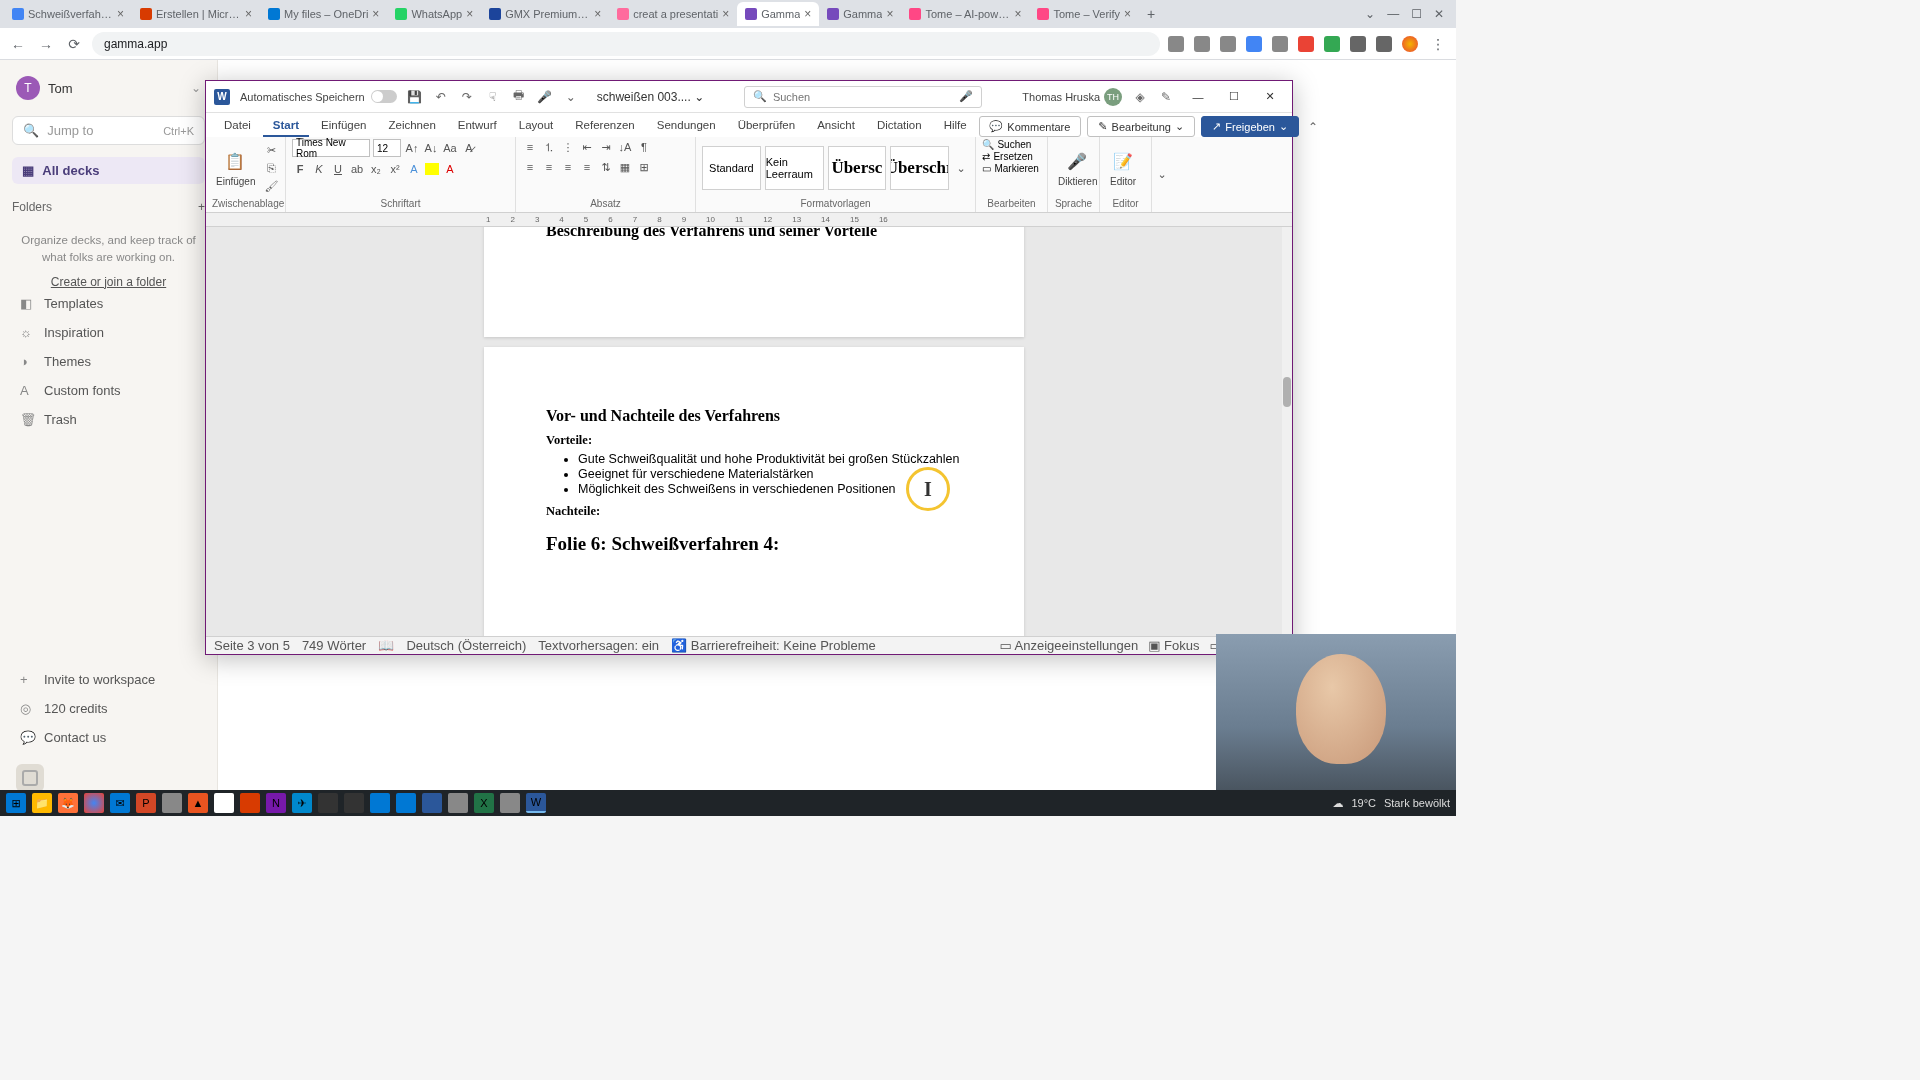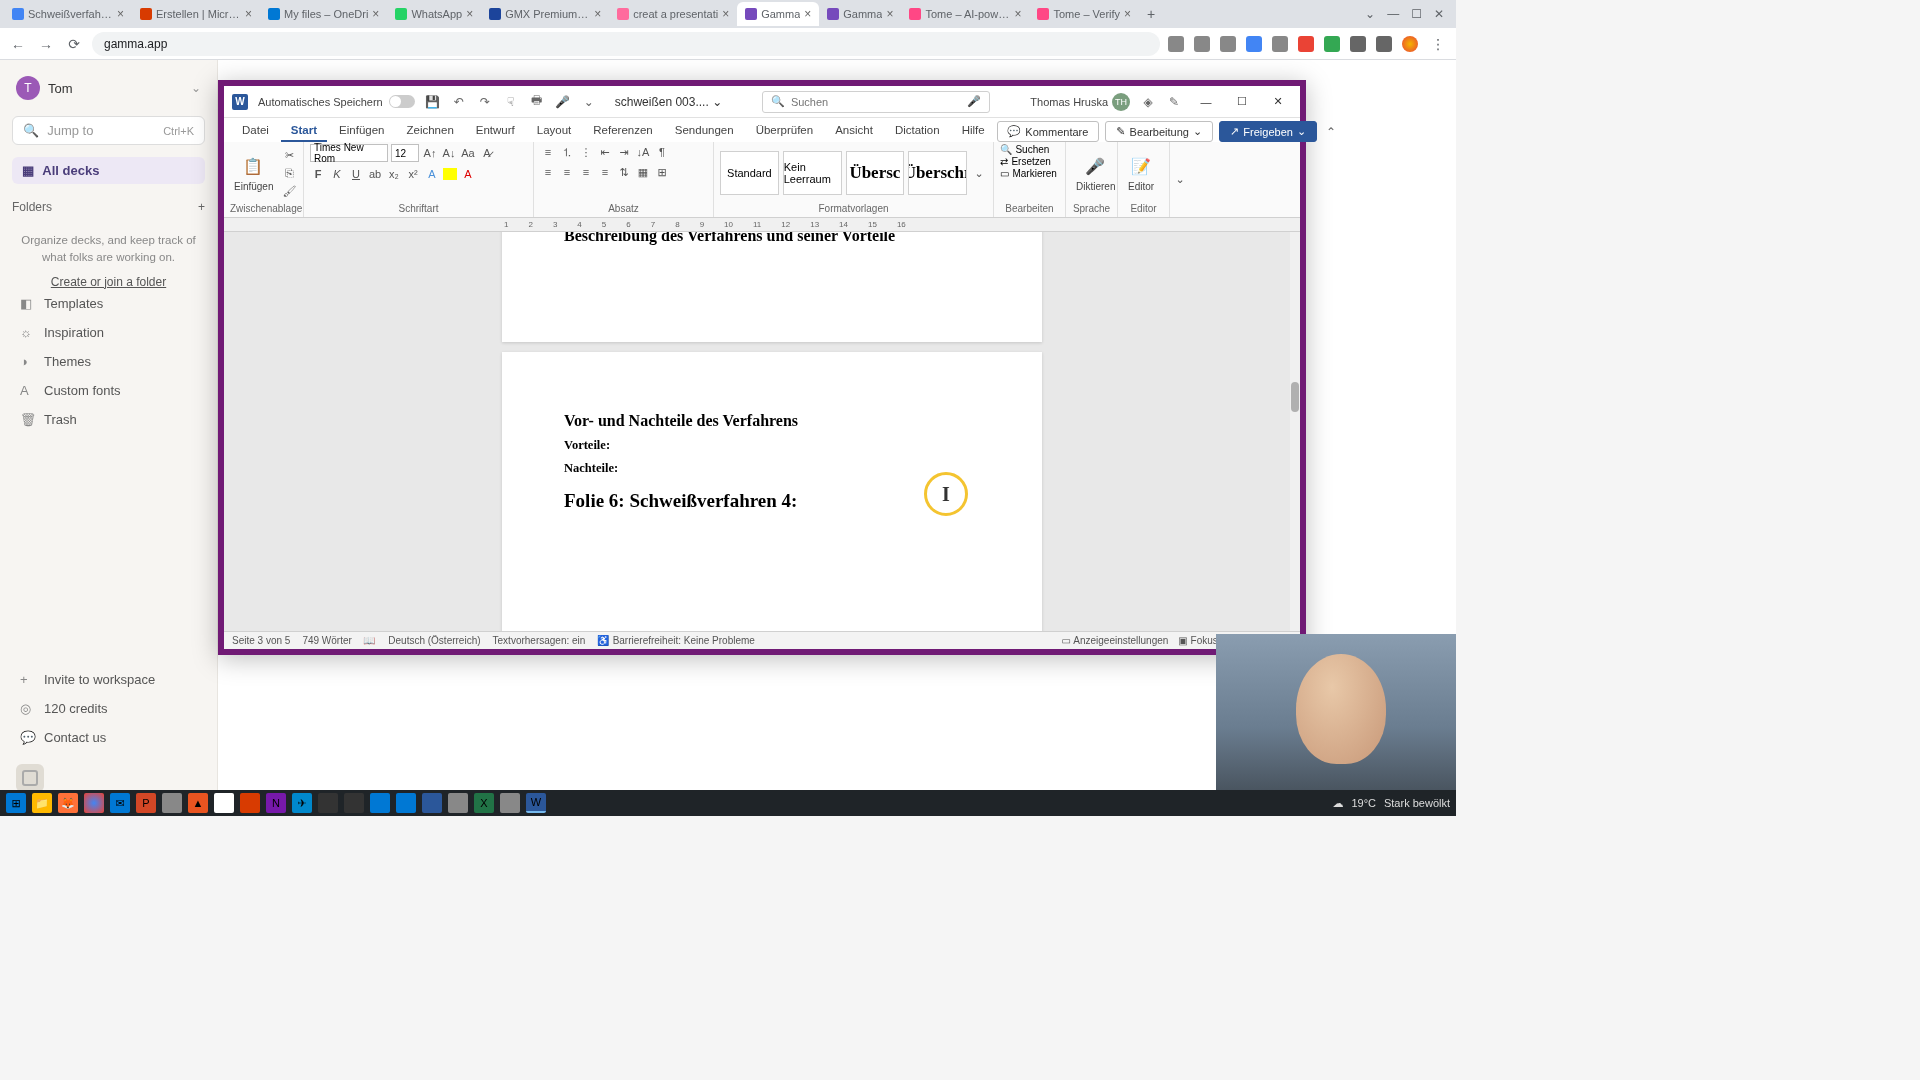--- a/index.html
+++ b/index.html
@@ -38,21 +38,21 @@
 .nav-item { display: flex; align-items: center; gap: 10px; padding: 7px 8px; font-size: 13px; color: #555; border-radius: 4px; }
 .nav-item .nic { width: 14px; color: #888; font-size: 13px; }
 .sidebar-bottom { margin-top: auto; }
 .gamma-logo { width: 28px; height: 28px; background: #e0dcd4; border-radius: 6px; margin: 12px 4px; position: relative; }
 .gamma-logo::before { content: ""; position: absolute; inset: 6px; border: 2px solid #aaa; border-radius: 3px; }
 
 
 .gamma-main { position: absolute; left: 218px; right: 0; top: 60px; bottom: 0; background: #fff; }
 
 
-.word-window { position: absolute; left: 218px; top: 80px; width: 1088px; height: 575px; background: #fff; border: 6px solid #701a75; box-shadow: 0 4px 24px rgba(0,0,0,0.25); display: flex; flex-direction: column; }
+.word-window { position: absolute; left: 205px; top: 80px; width: 1088px; height: 575px; background: #fff; border: 1px solid #701a75; box-shadow: 0 4px 24px rgba(0,0,0,0.25); display: flex; flex-direction: column; }
 .word-titlebar { height: 32px; display: flex; align-items: center; padding: 0 8px; gap: 10px; border-bottom: 1px solid #e1e1e1; }
 .word-icon { width: 16px; height: 16px; background: #2b579a; border-radius: 2px; position: relative; }
 .word-icon::after { content: "W"; position: absolute; inset: 0; color: #fff; font-size: 10px; font-weight: bold; display: flex; align-items: center; justify-content: center; }
 .autosave { font-size: 11px; color: #444; display: flex; align-items: center; gap: 6px; }
 .toggle { width: 26px; height: 13px; background: #ccc; border-radius: 7px; position: relative; }
 .toggle::after { content: ""; width: 11px; height: 11px; background: #fff; border-radius: 50%; position: absolute; top: 1px; left: 1px; }
 .qat-ic { width: 16px; height: 16px; color: #666; font-size: 12px; display: flex; align-items: center; justify-content: center; }
 .doc-name { font-size: 12px; color: #333; margin-left: 8px; }
 .word-search { flex: 1; max-width: 280px; height: 22px; border: 1px solid #d0d0d0; border-radius: 3px; margin: 0 30px; display: flex; align-items: center; padding: 0 8px; gap: 6px; }
 .word-search input { border: none; outline: none; font-size: 11px; flex: 1; }
@@ -93,21 +93,21 @@
 .doc-h2 { font-family: "Times New Roman", serif; font-size: 16px; font-weight: bold; margin-bottom: 6px; }
 .doc-p { font-family: "Times New Roman", serif; font-size: 12.5px; line-height: 1.35; margin-bottom: 8px; }
 .doc-b { font-family: "Times New Roman", serif; font-size: 12.5px; font-weight: bold; margin: 8px 0 4px; }
 .doc-ul { font-family: "Times New Roman", serif; font-size: 12.5px; padding-left: 32px; margin-bottom: 6px; }
 .doc-ul li { margin-bottom: 1px; }
 .doc-h1 { font-family: "Times New Roman", serif; font-size: 19px; font-weight: bold; margin-top: 14px; }
 
 .cursor-highlight { position: absolute; left: 700px; top: 240px; width: 44px; height: 44px; border: 3px solid #f4c430; border-radius: 50%; display: flex; align-items: center; justify-content: center; }
 .cursor-highlight .ibeam { font-family: "Times New Roman"; font-size: 20px; font-weight: bold; color: #333; }
 
-.status-bar { height: 18px; background: #f3f3f3; border-top: 1px solid #d0d0d0; display: flex; align-items: center; padding: 0 8px; font-size: 10px; color: #555; gap: 12px; }
+.status-bar { height: 18px; background: #f3f3f3; border-top: 1px solid #d0d0d0; display: flex; align-items: center; padding: 0 8px; font-size: 13px; color: #555; gap: 12px; }
 .status-right { margin-left: auto; display: flex; gap: 10px; align-items: center; }
 
 
 .webcam { position: absolute; right: 0; bottom: 26px; width: 240px; height: 156px; background: linear-gradient(180deg, #8a9db0 0%, #6a7d90 60%, #4a5560 100%); }
 .head { position: absolute; right: 70px; top: 20px; width: 90px; height: 110px; background: radial-gradient(ellipse at 40% 30%, #e8c8a8, #c89878); border-radius: 50% 50% 45% 45%; }
 
 
 .taskbar { position: absolute; left: 0; right: 0; bottom: 0; height: 26px; background: #1f2428; display: flex; align-items: center; padding: 0 6px; gap: 6px; }
 .tb-ic { width: 20px; height: 20px; border-radius: 2px; display: flex; align-items: center; justify-content: center; font-size: 11px; }
 .tb-right { margin-left: auto; display: flex; align-items: center; gap: 8px; color: #ddd; font-size: 11px; }
@@ -457,20 +457,25 @@
       <span>16</span>
   </div>
 
   <div class="doc-area">
     <div class="page page1">
       <div class="doc-h2">Beschreibung des Verfahrens und seiner Vorteile</div>
     </div>
     <div class="page page2">
       <div class="doc-h2">Vor- und Nachteile des Verfahrens</div>
       <div class="doc-b">Vorteile:</div>
+      <ul class="doc-ul">
+        <li>Gute Schweißqualität und hohe Produktivität bei großen Stückzahlen</li>
+        <li>Geeignet für verschiedene Materialstärken</li>
+        <li>Möglichkeit des Schweißens in verschiedenen Positionen</li>
+      </ul>
       <div class="doc-b">Nachteile:</div>
       <div class="doc-h1">Folie 6: Schweißverfahren 4:</div>
     </div>
     <div class="cursor-highlight">
         <span class="ibeam">I</span>
       </div>
     <div class="vscroll">
         <div class="vscroll-thumb"></div>
       </div>
   </div>

